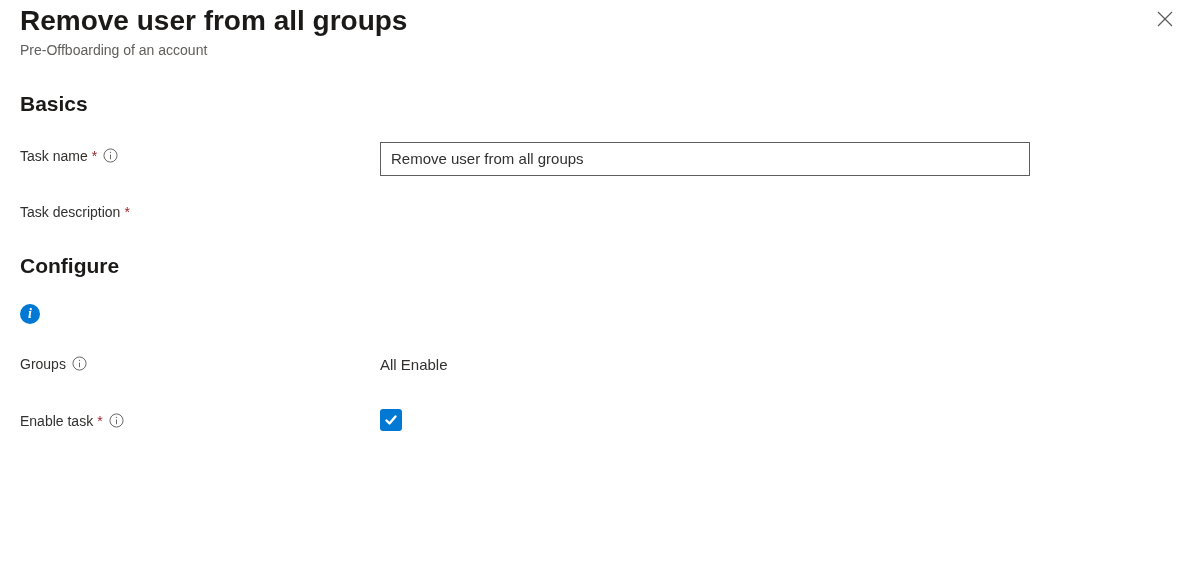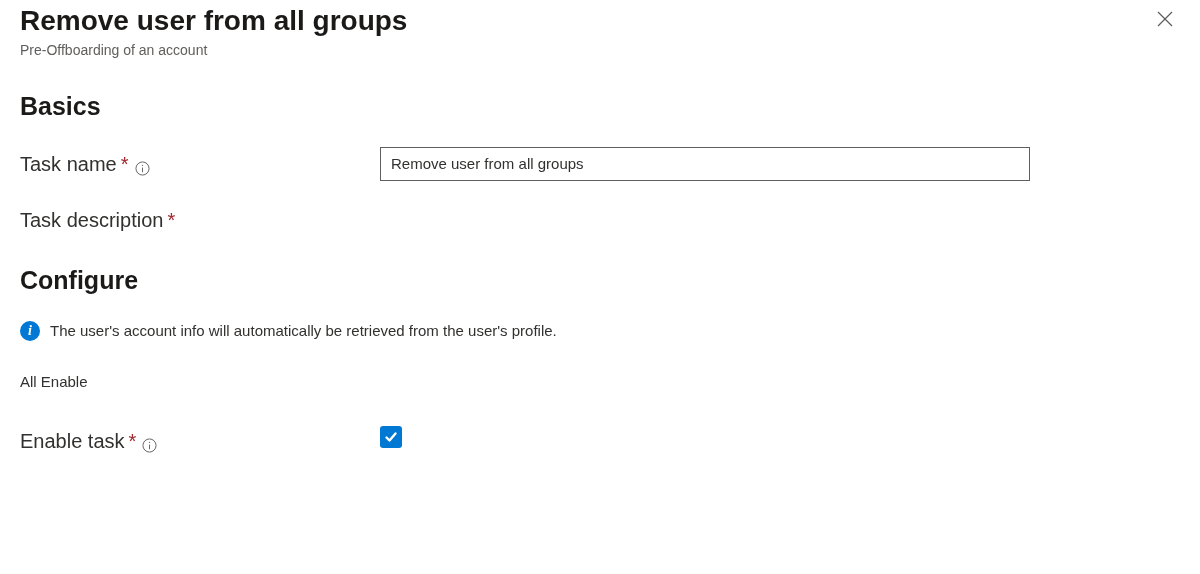--- a/index.html
+++ b/index.html
@@ -30,38 +30,38 @@
     }
     .close-btn {
       background: none;
       border: none;
       cursor: pointer;
       padding: 6px;
       line-height: 0;
     }
     .close-btn svg { stroke: #605e5c; }
     .section-heading {
-      font-size: 25px;
+      font-size: 21px;
       font-weight: 600;
       margin-top: 34px;
       margin-bottom: 26px;
       color: #1b1a19;
     }
     .form-row {
       display: flex;
       align-items: flex-start;
       margin-bottom: 22px;
     }
     .label-col {
       width: 360px;
       display: flex;
-      align-items: flex-end;
+      align-items: center;
       gap: 4px;
       padding-top: 6px;
-      font-size: 20px;
+      font-size: 14px;
       color: #323130;
     }
     .required { color: #a4262c; }
     .info-icon {
       display: inline-flex;
       align-items: center;
       justify-content: center;
       cursor: pointer;
       margin-left: 2px;
     }
@@ -168,24 +168,33 @@
   <div class="label-col">
     <span>Task description</span>
     <span class="required">*</span>
   </div>
 </div>
 
 <h2 class="section-heading">Configure</h2>
 
 <div class="info-banner">
   <div class="info-banner-icon">i</div>
-  <span>The user's account info will automatically be retrieved from the user's profile.</span>
 </div>
 
 <div class="form-row">
+  <div class="label-col">
+    <span>Groups</span>
+    <span class="info-icon">
+      <svg width="15" height="15" viewBox="0 0 16 16" fill="none" stroke="#605e5c" stroke-width="1">
+        <circle cx="8" cy="8" r="7"></circle>
+          <circle cx="8" cy="4.6" r="0.7" fill="#605e5c" stroke="none"></circle>
+          <line x1="8" y1="7" x2="8" y2="12"></line>
+      </svg>
+    </span>
+  </div>
   <div class="field-col">
     <div class="static-value">All Enable</div>
   </div>
 </div>
 
 <div class="form-row" style="margin-top:34px;">
   <div class="label-col">
     <span>Enable task</span>
     <span class="required">*</span>
     <span class="info-icon">

